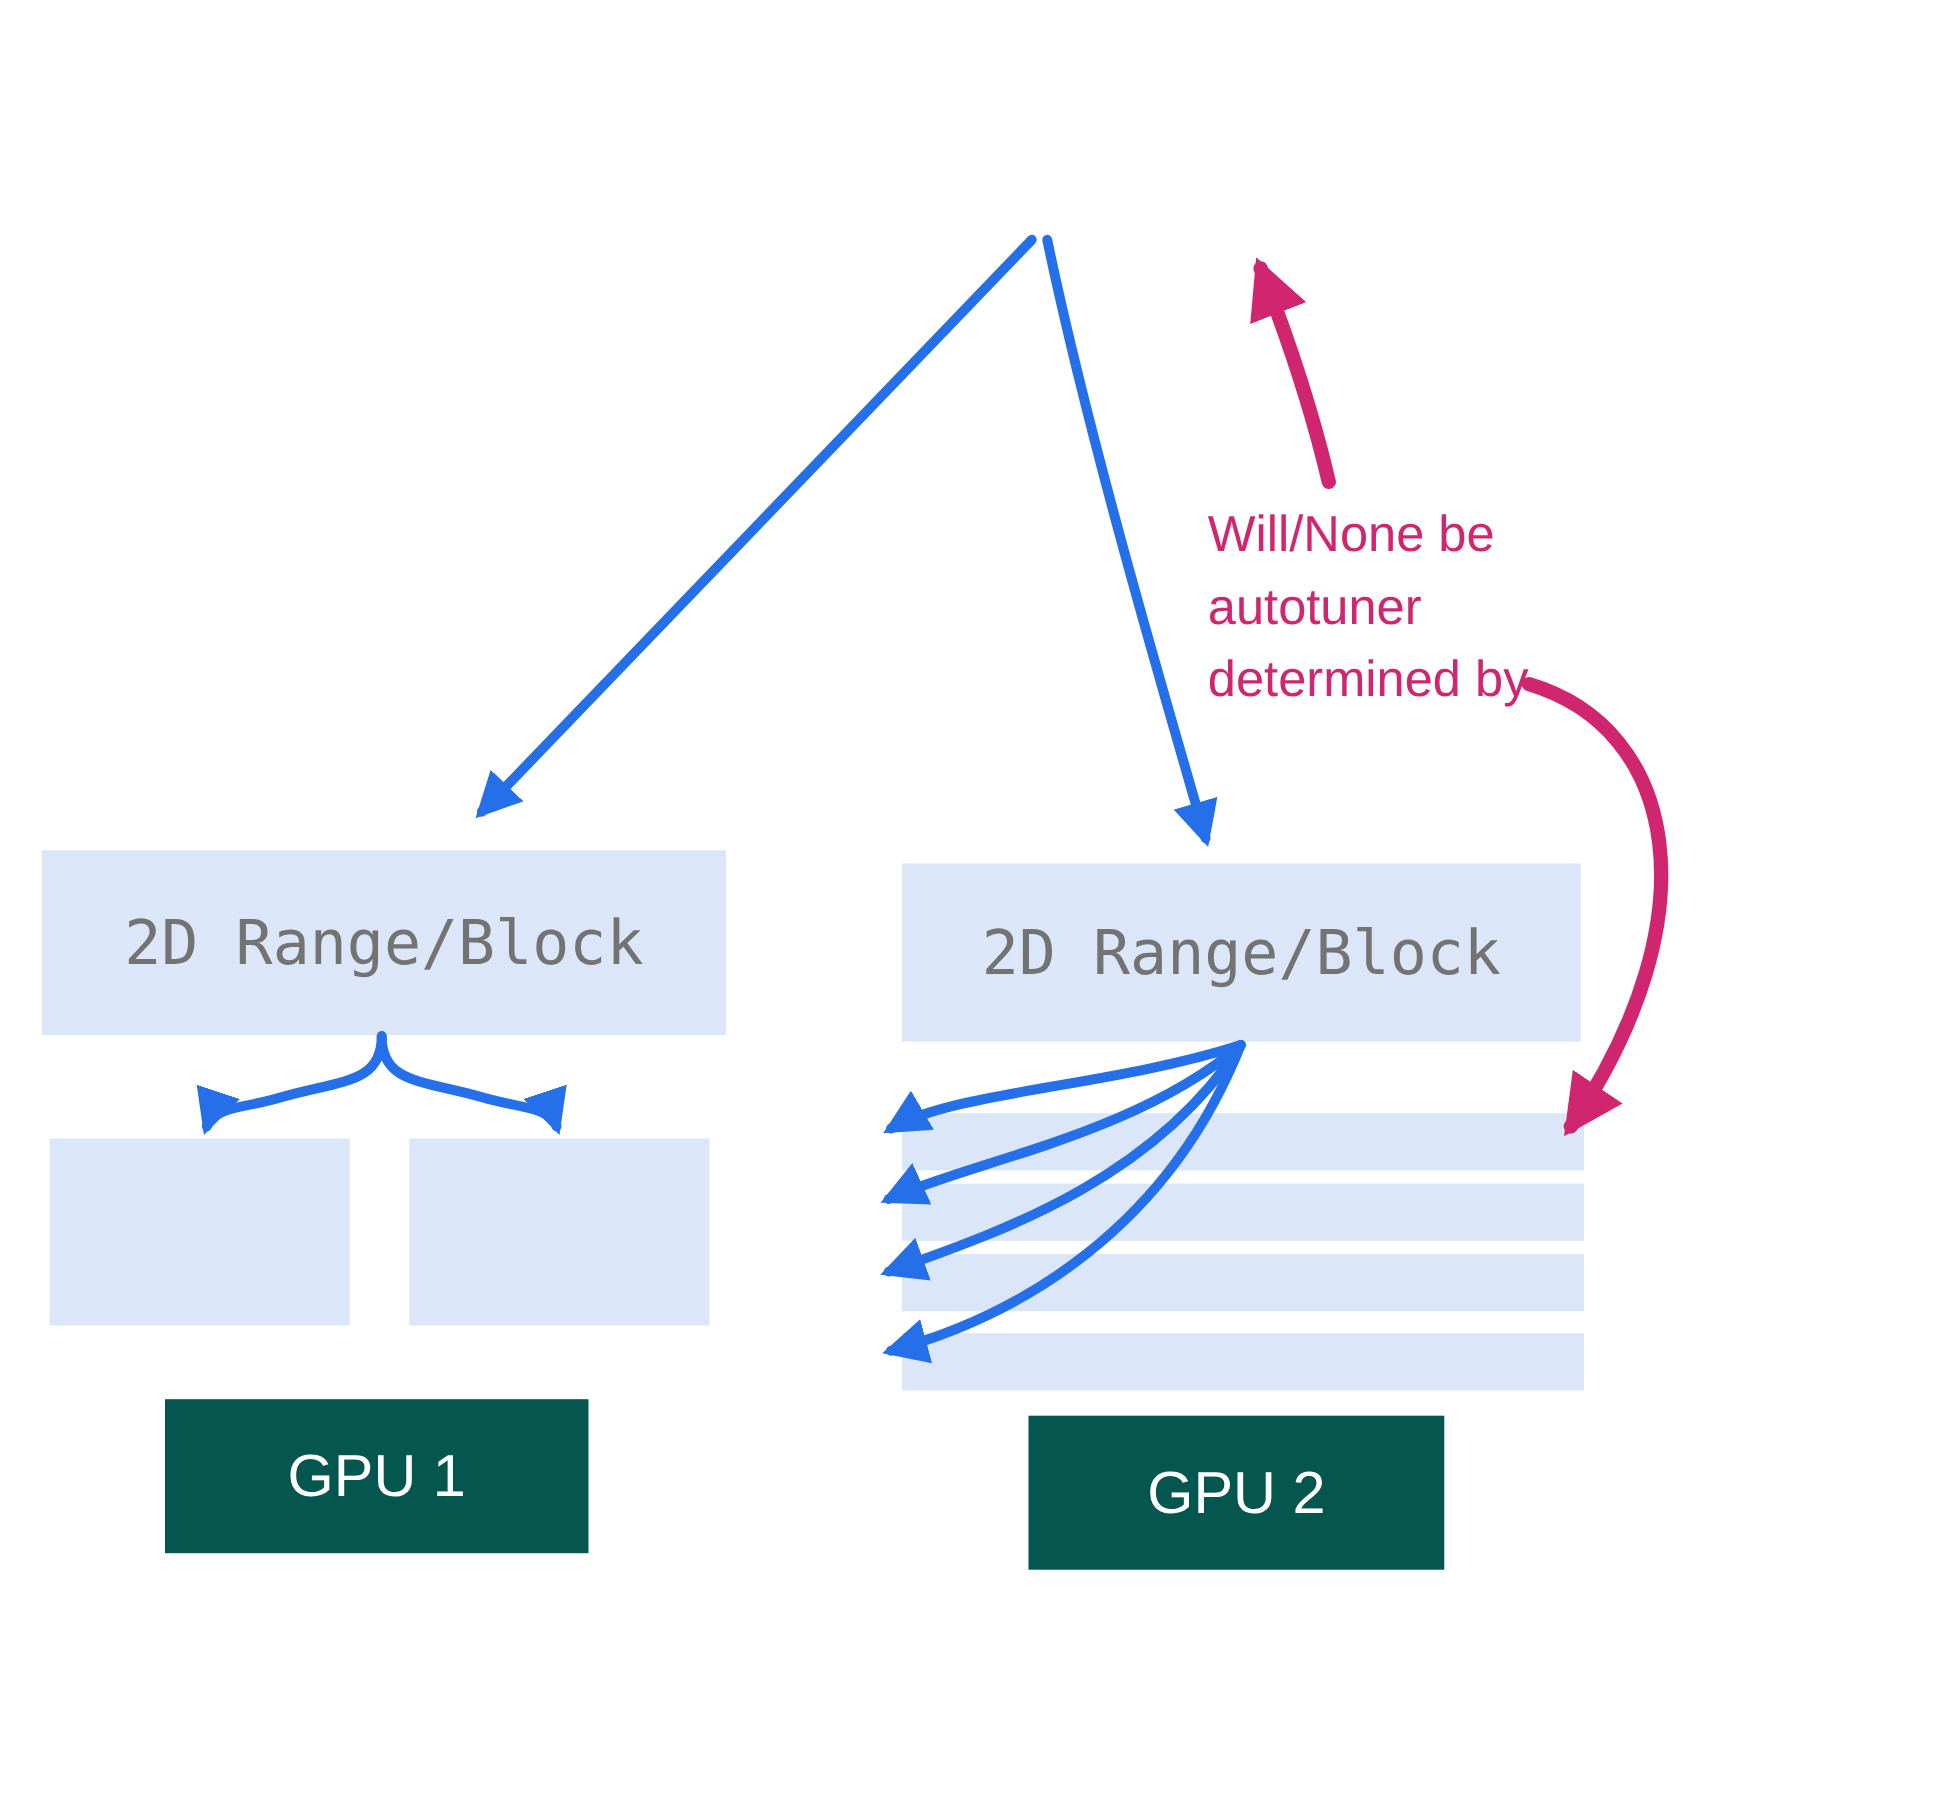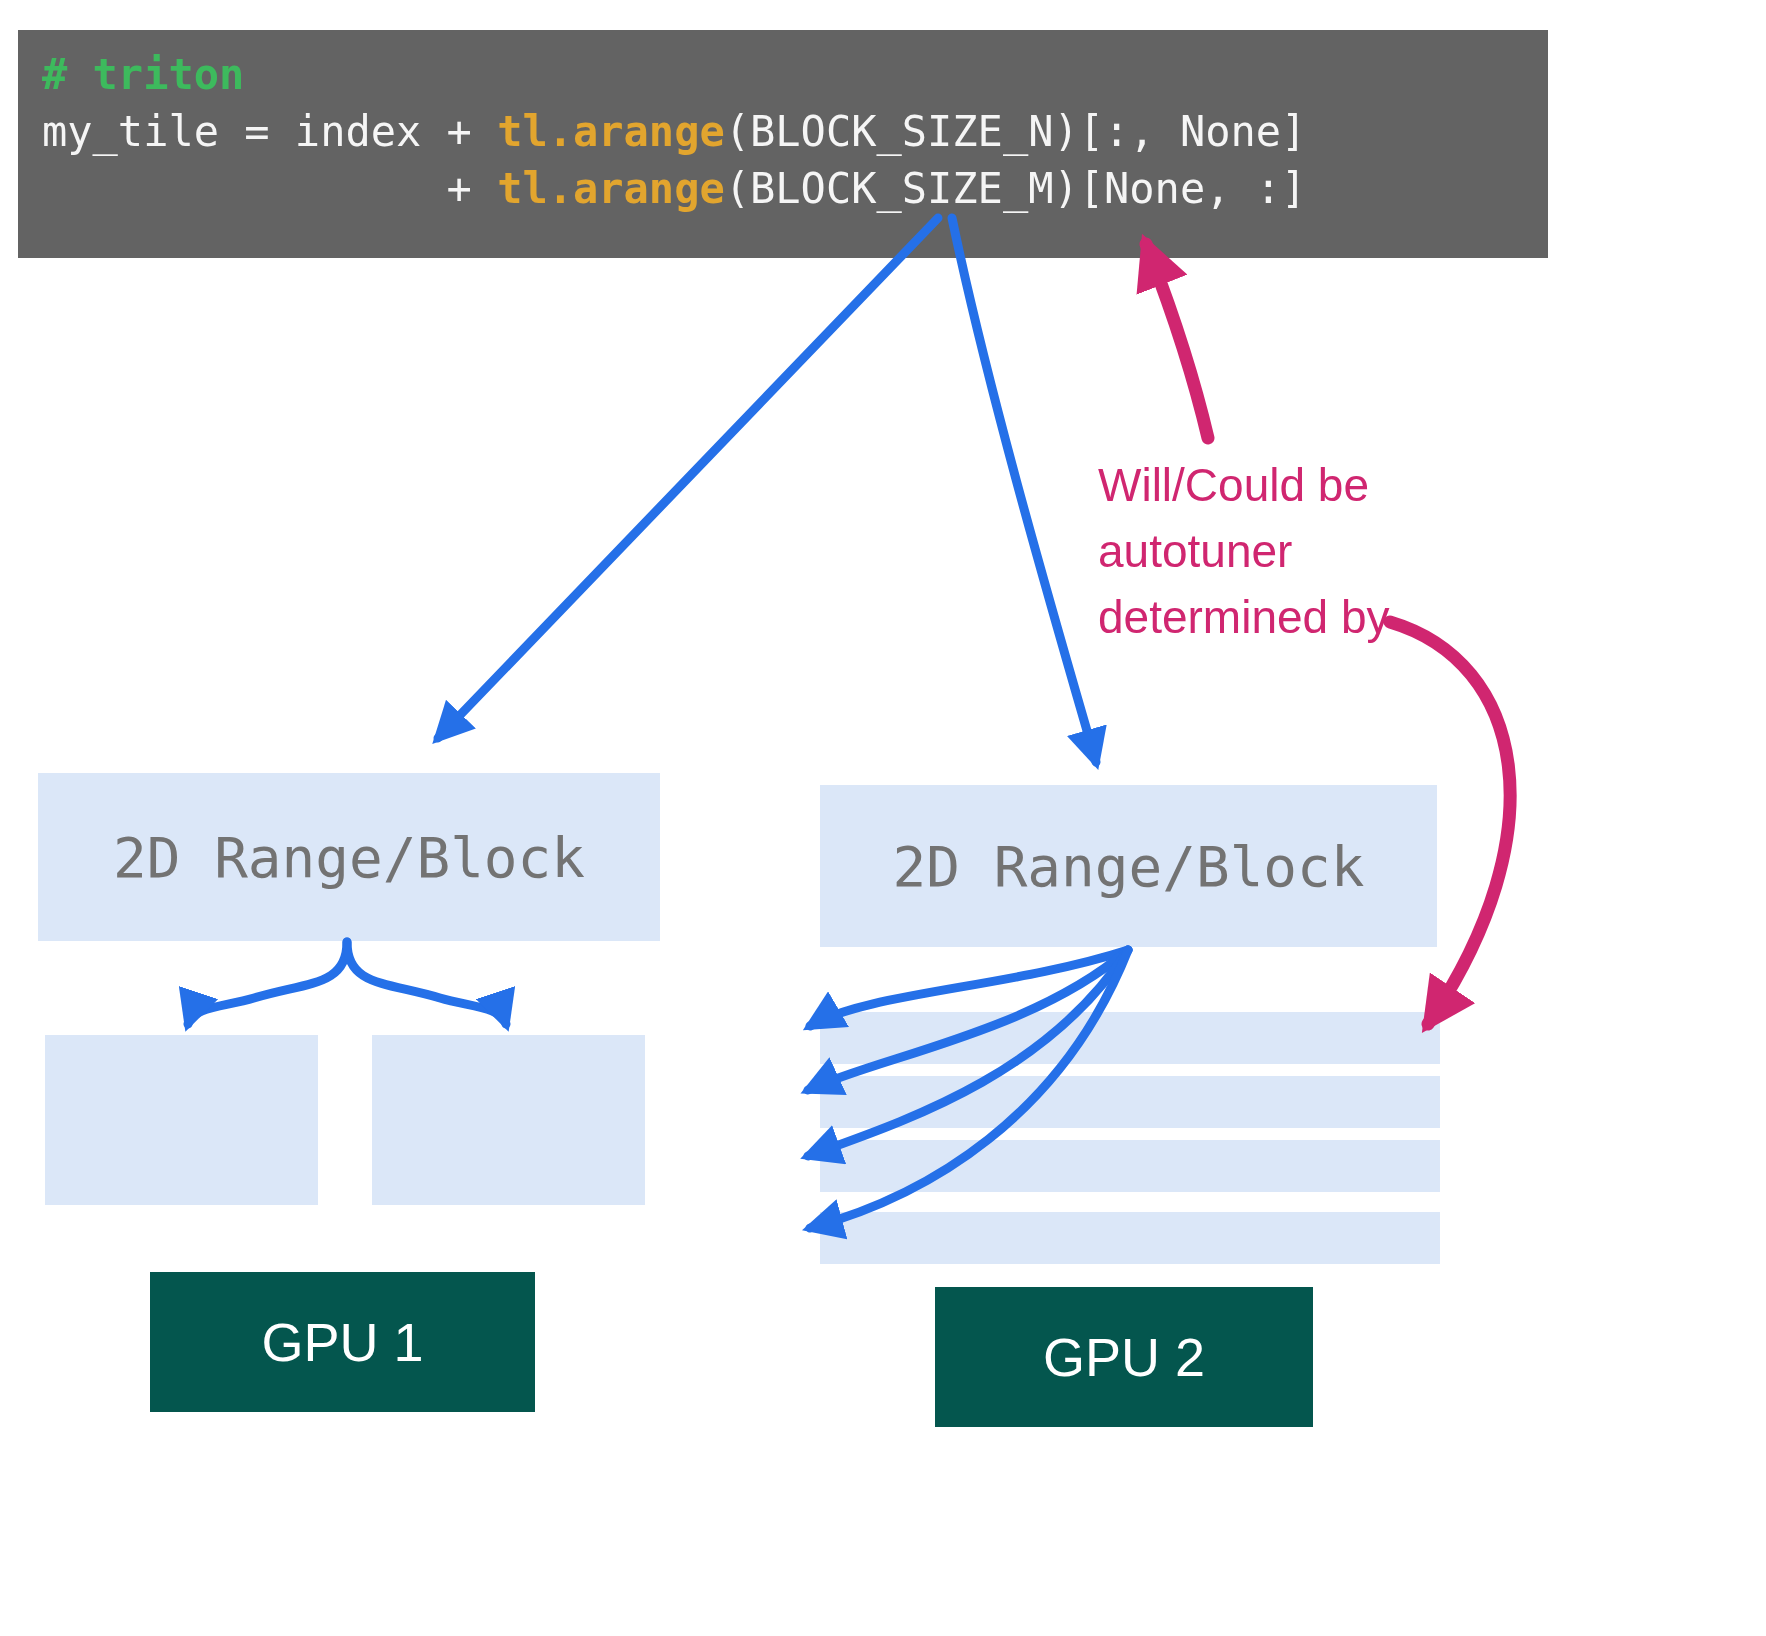--- a/index.html
+++ b/index.html
@@ -91,28 +91,23 @@
     z-index: 5;
   }
   .arr-blue { stroke: #2570e8; stroke-width: 9;  fill: none; stroke-linecap: round; }
   .arr-pink { stroke: #d02670; stroke-width: 13; fill: none; stroke-linecap: round; }
 </style>
 </head>
 <body>
 
 <div id="canvas">
 
-  <div class="code-block">
-    <div class="code-line"><span class="tok-comment"># triton</span></div>
-    <div class="code-line"><span>my_tile = index + </span><span class="tok-fn">tl.arange</span><span>(BLOCK_SIZE_N)[:, None]</span></div>
-    <div class="code-line"><span>                + </span><span class="tok-fn">tl.arange</span><span>(BLOCK_SIZE_M)[None, :]</span></div>
-  </div>
 
   <div class="annotation">
-    <div>Will/Could be</div>
+    <div>Will/None be</div>
     <div>autotuner</div>
     <div>determined by</div>
   </div>
 
   <div class="lblue" id="left-range-block">
     <div class="range-label">2D Range/Block</div>
   </div>
   <div class="lblue" id="left-sub-box-1"></div>
   <div class="lblue" id="left-sub-box-2"></div>
   <div class="gpu-box" id="gpu1-box">

